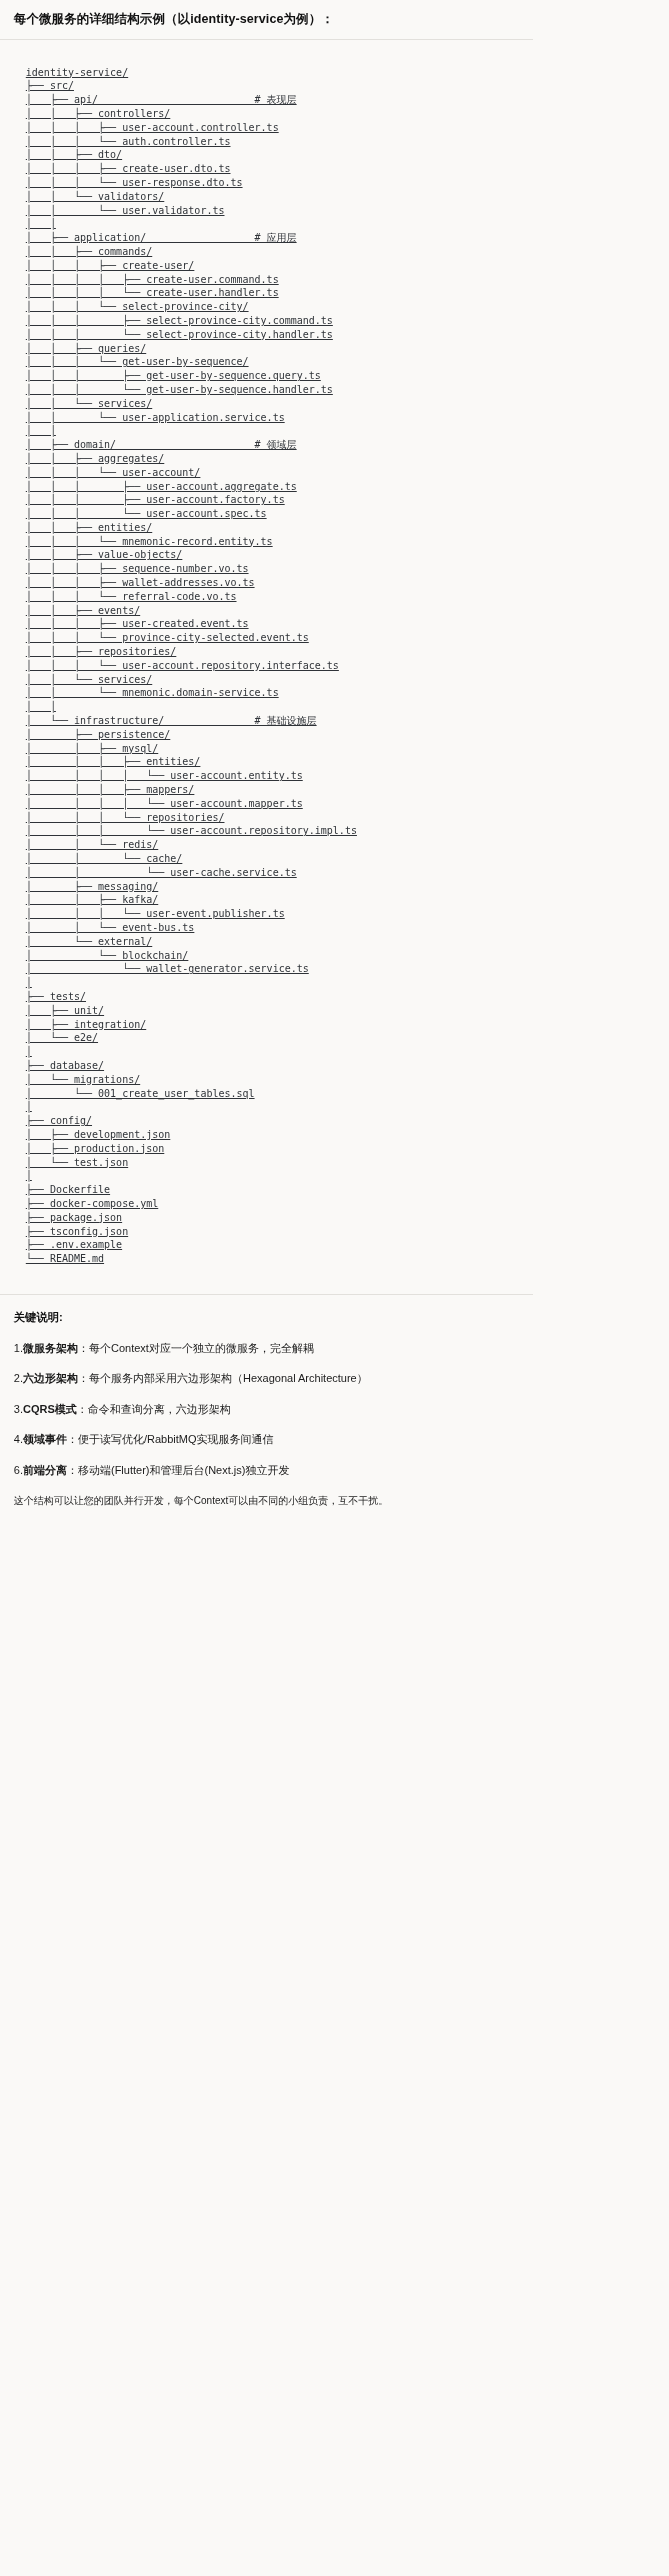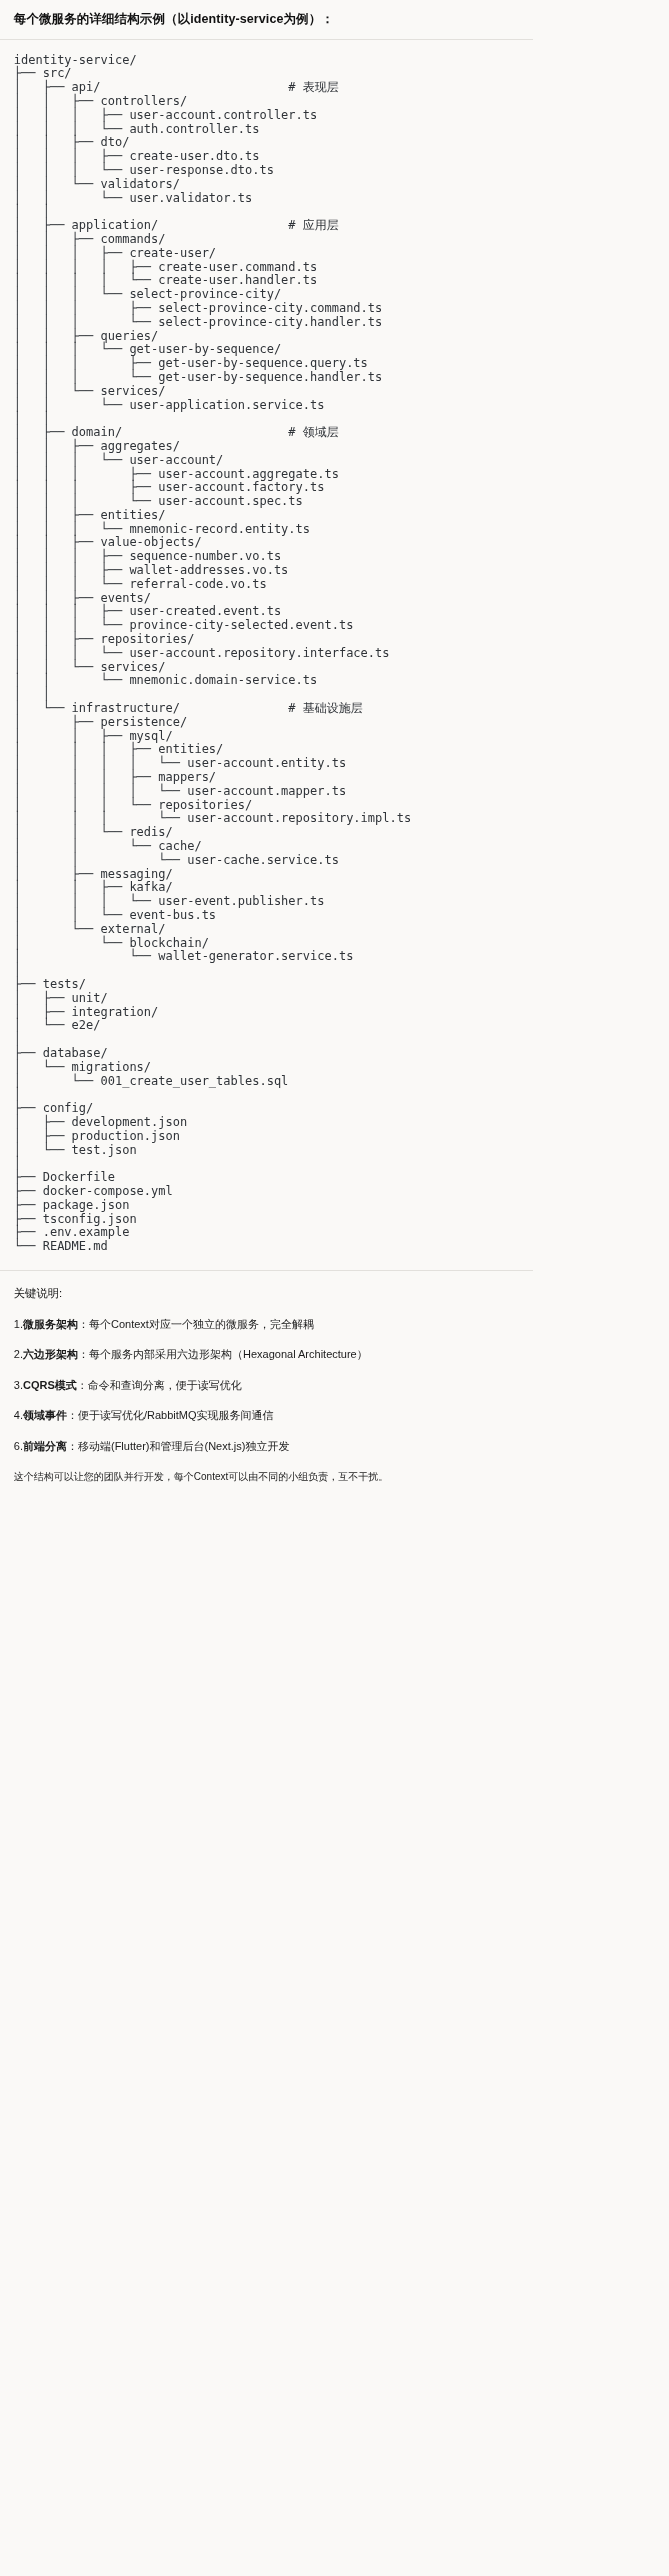--- a/index.html
+++ b/index.html
@@ -30,39 +30,40 @@
   }
 
   
   .tree-wrap{
     box-sizing:border-box;
     padding:13.8px 13.8px 16.3px 13.8px;
     background:#faf9f7;
     border-bottom:0.6px solid #e2e0dc;
   }
   pre.tree{
-    margin:0;
+    margin:12px;
     font-family:"DejaVu Sans Mono","Liberation Mono",monospace;
-    font-size:12px;
+    font-size:10px;
     line-height:13.8px;
     color:#2f3338;
     white-space:pre;
     tab-size:4;
+    text-decoration:underline;
   }
 
   
   .notes{
     box-sizing:border-box;
     padding:15px 13.8px 16.3px 13.8px;
     background:#faf9f7;
   }
   .notes h2{
     margin:0 0 12.5px 0;
     font-size:11.3px;
-    font-weight:400;
+    font-weight:700;
     color:#111111;
     line-height:1.4;
   }
   ol.note-list{
     margin:0 0 3.8px 0;
     padding:0;
     list-style:none;
     counter-reset:n;
   }
   ol.note-list li{
@@ -185,21 +186,21 @@
   <div class="notes">
     <h2>关键说明:</h2>
     <ol class="note-list">
       <li>
         <span class="num">1.</span><span class="lbl">微服务架构</span><span class="sep">：</span><span class="txt">每个Context对应一个独立的微服务，完全解耦</span>
       </li>
       <li>
         <span class="num">2.</span><span class="lbl">六边形架构</span><span class="sep">：</span><span class="txt">每个服务内部采用六边形架构（Hexagonal Architecture）</span>
       </li>
       <li>
-        <span class="num">3.</span><span class="lbl">CQRS模式</span><span class="sep">：</span><span class="txt">命令和查询分离，便于读写优化</span>
+        <span class="num">3.</span><span class="lbl">CQRS模式</span><span class="sep">：</span><span class="txt">命令和查询分离，六边形架构</span>
       </li>
       <li>
         <span class="num">4.</span><span class="lbl">领域事件</span><span class="sep">：</span><span class="txt">便于读写优化/RabbitMQ实现服务间通信</span>
       </li>
       <li>
         <span class="num">6.</span><span class="lbl">前端分离</span><span class="sep">：</span><span class="txt">移动端(Flutter)和管理后台(Next.js)独立开发</span>
       </li>
     </ol>
     <p class="closing">这个结构可以让您的团队并行开发，每个Context可以由不同的小组负责，互不干扰。</p>
   </div>

